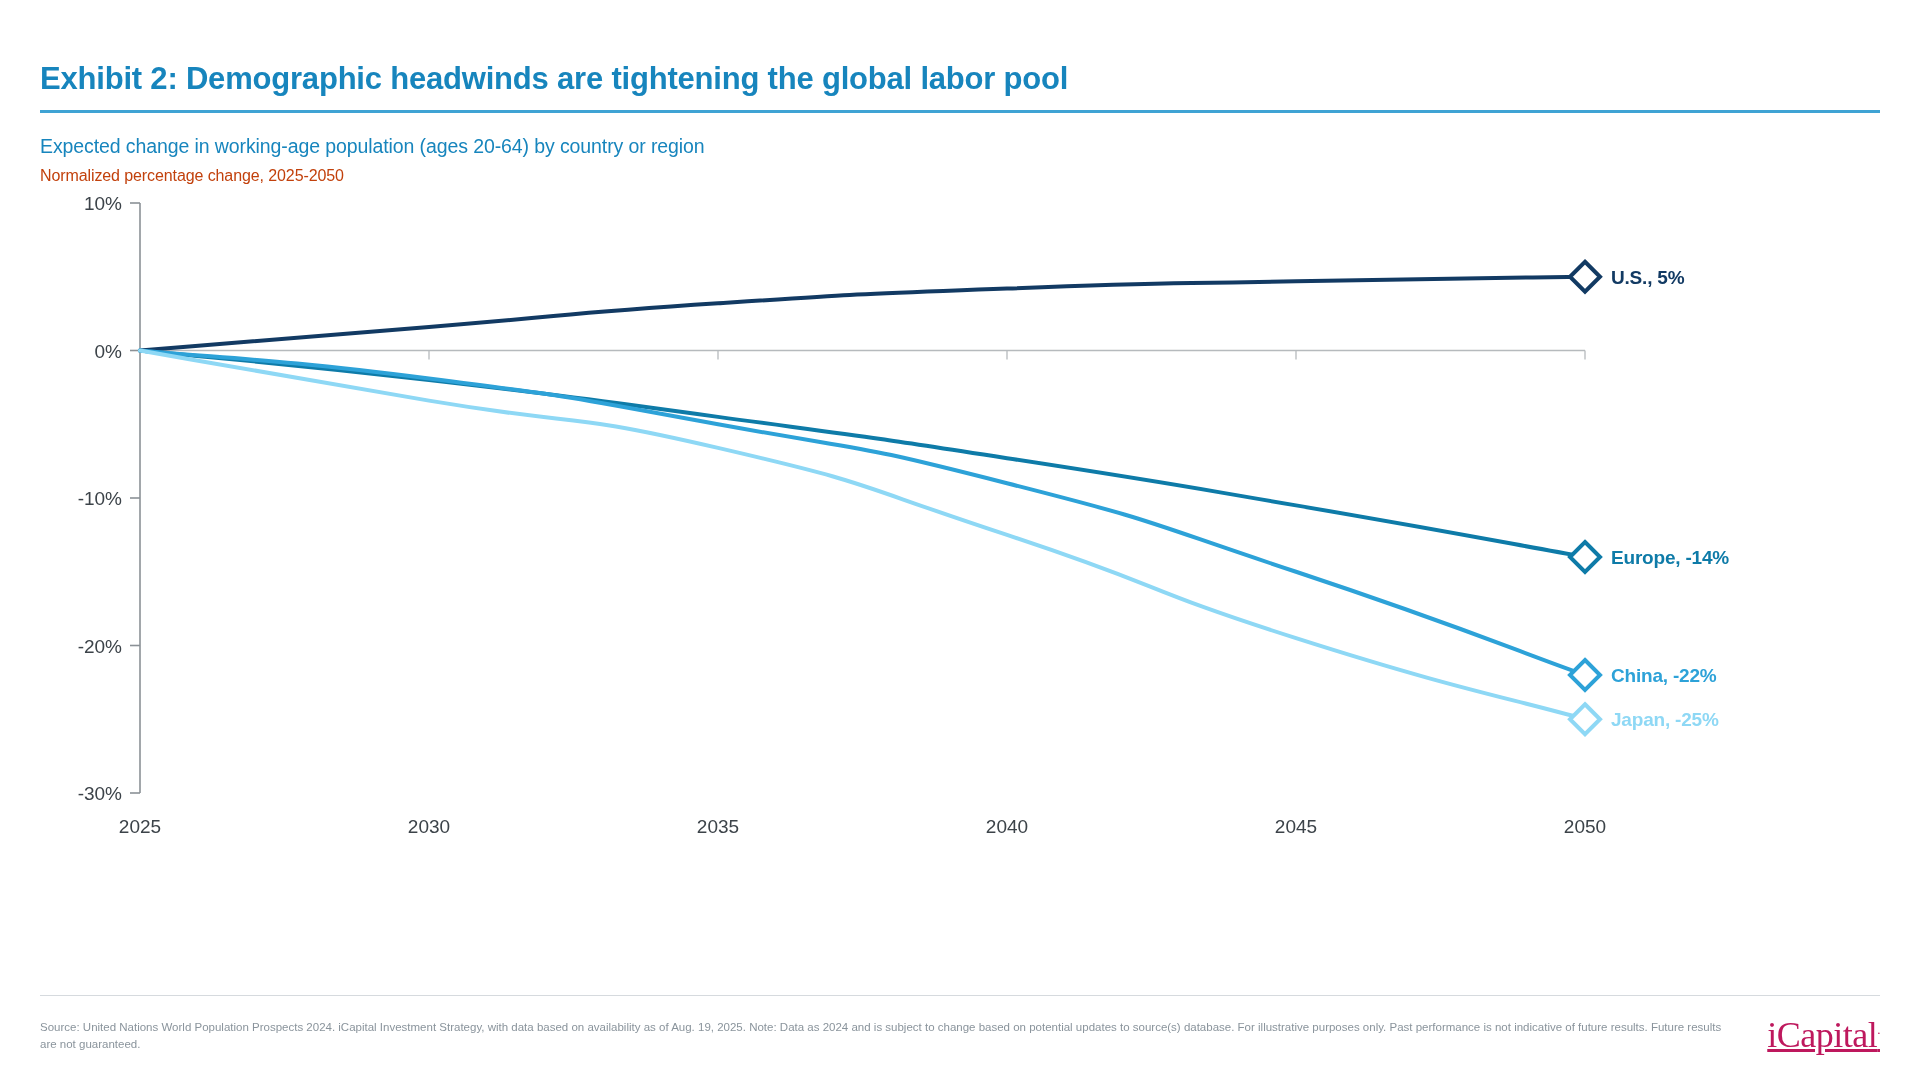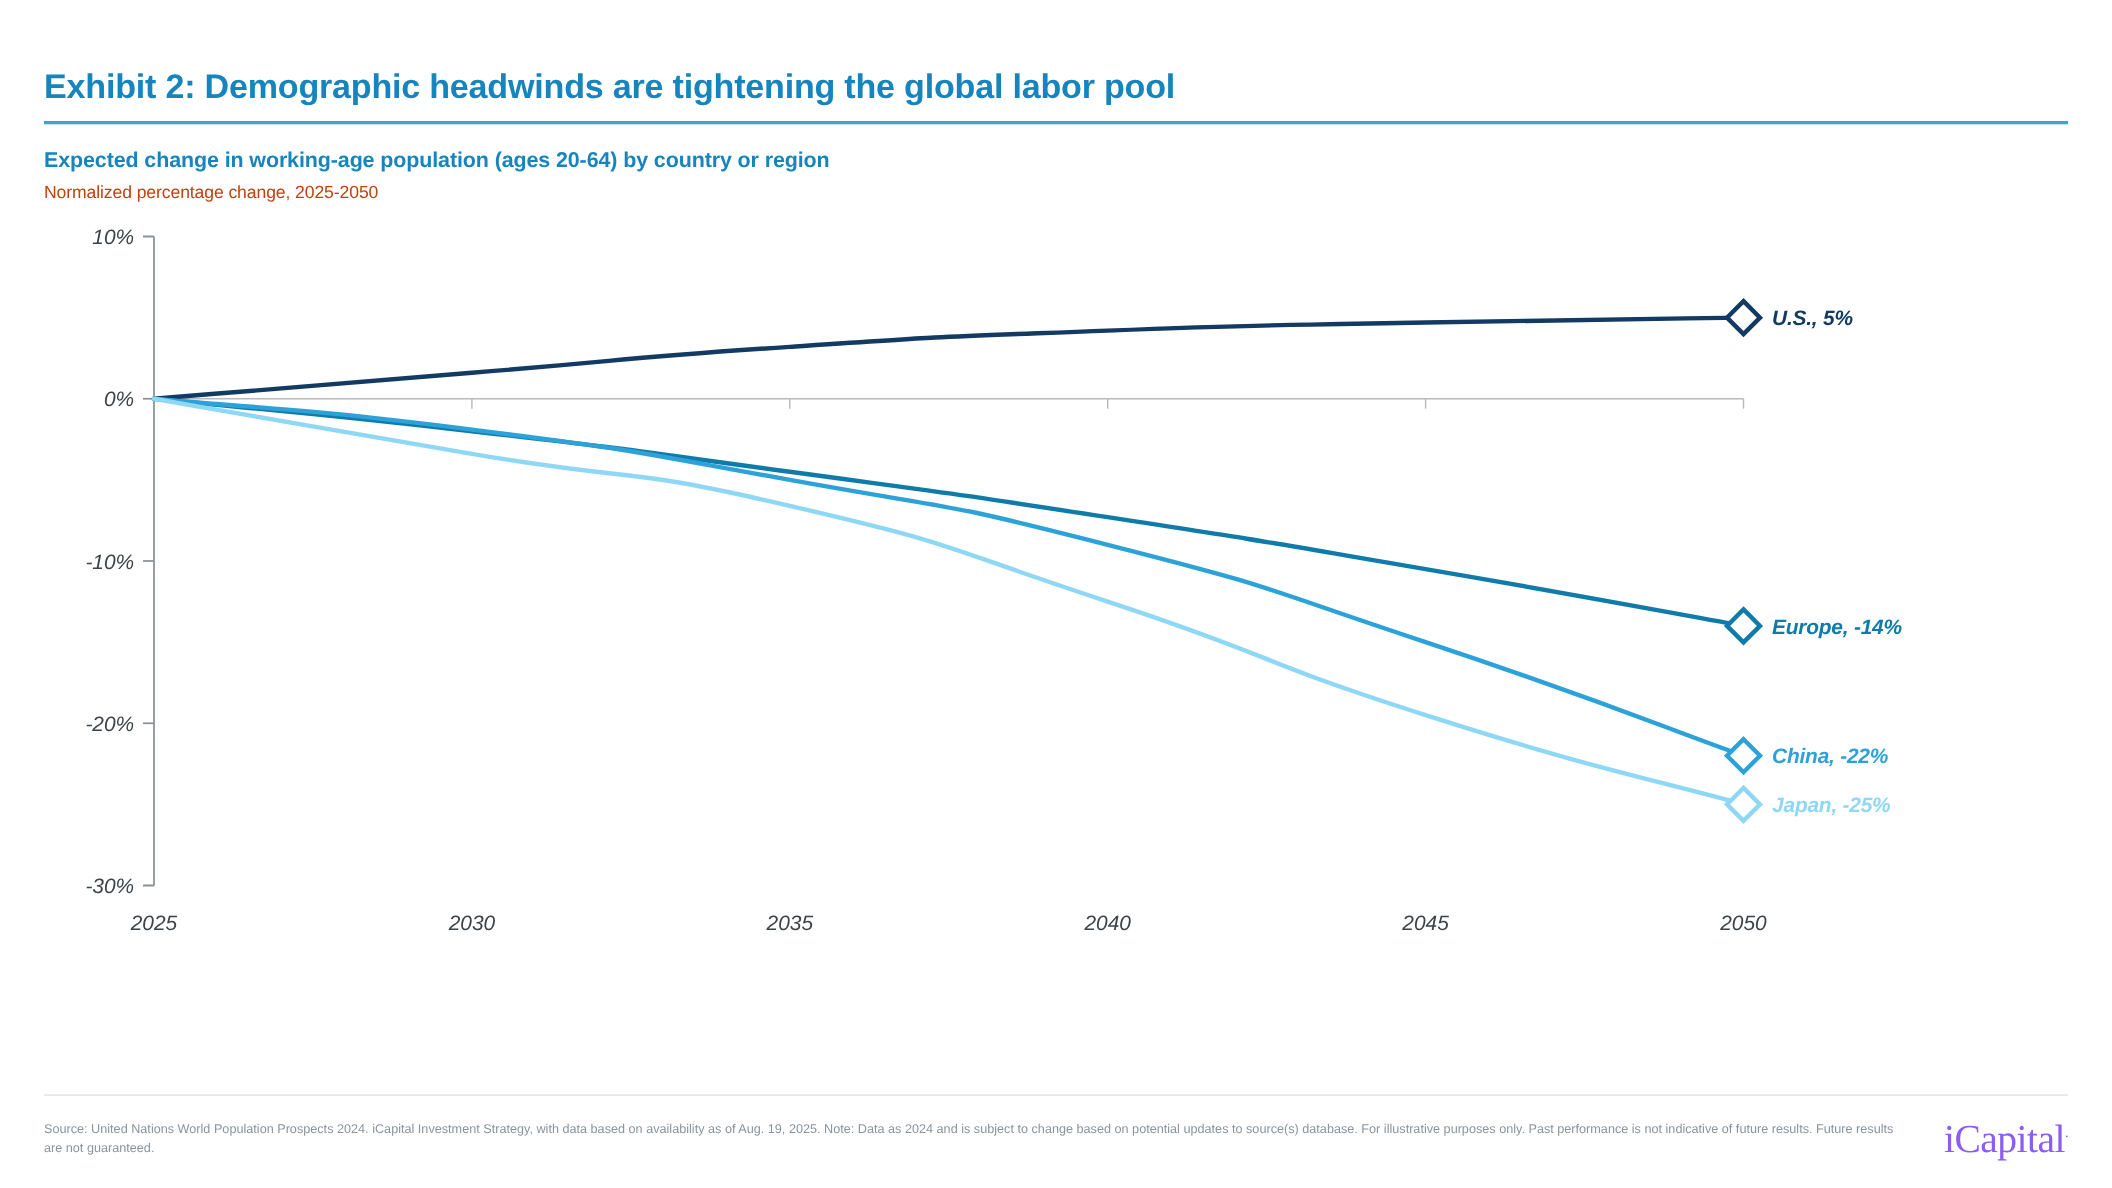--- a/index.html
+++ b/index.html
@@ -36,38 +36,36 @@
   }
   .title-rule {
     margin-top: 14px;
     height: 3px;
     background: #3fa3d4;
     width: 100%;
   }
   .subtitle {
     margin-top: 22px;
     font-size: 19.5px;
-    font-weight: bold;
+    font-weight: normal;
     color: #1785bd;
     letter-spacing: -0.1px;
   }
   .subsubtitle {
     margin-top: 9px;
     font-size: 16px;
     color: #c2410c;
     letter-spacing: -0.1px;
   }
 
   
   .chart-wrap {
     position: relative;
-    margin-top: 12px;
     width: 1840px;
     height: 680px;
-    font-style: italic;
   }
   .chart-svg {
     display: block;
   }
   .tick-label {
     font-family: "Liberation Sans", sans-serif;
     font-size: 19px;
     fill: #3c4349;
   }
   .axis-line {
@@ -117,24 +115,25 @@
   }
   .source {
     font-size: 11.5px;
     line-height: 1.5;
     color: #8a949c;
     max-width: 1690px;
   }
   .logo {
     font-family: "Liberation Serif", serif;
     font-size: 36px;
-    color: #8b5cf6;
+    color: #be185d;
     white-space: nowrap;
     letter-spacing: -0.5px;
     padding-bottom: 2px;
+    text-decoration: underline;
   }
   .logo .reg {
     font-size: 13px;
     vertical-align: super;
   }
 </style>
 </head>
 <body>
 
 <div class="page">

